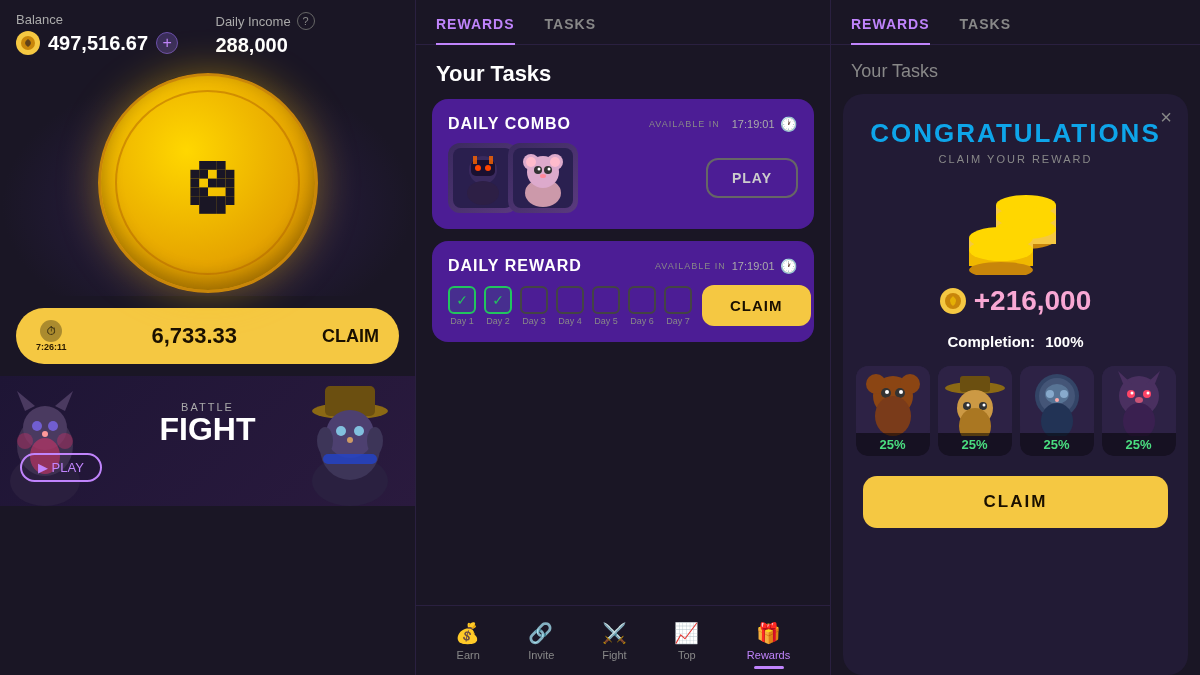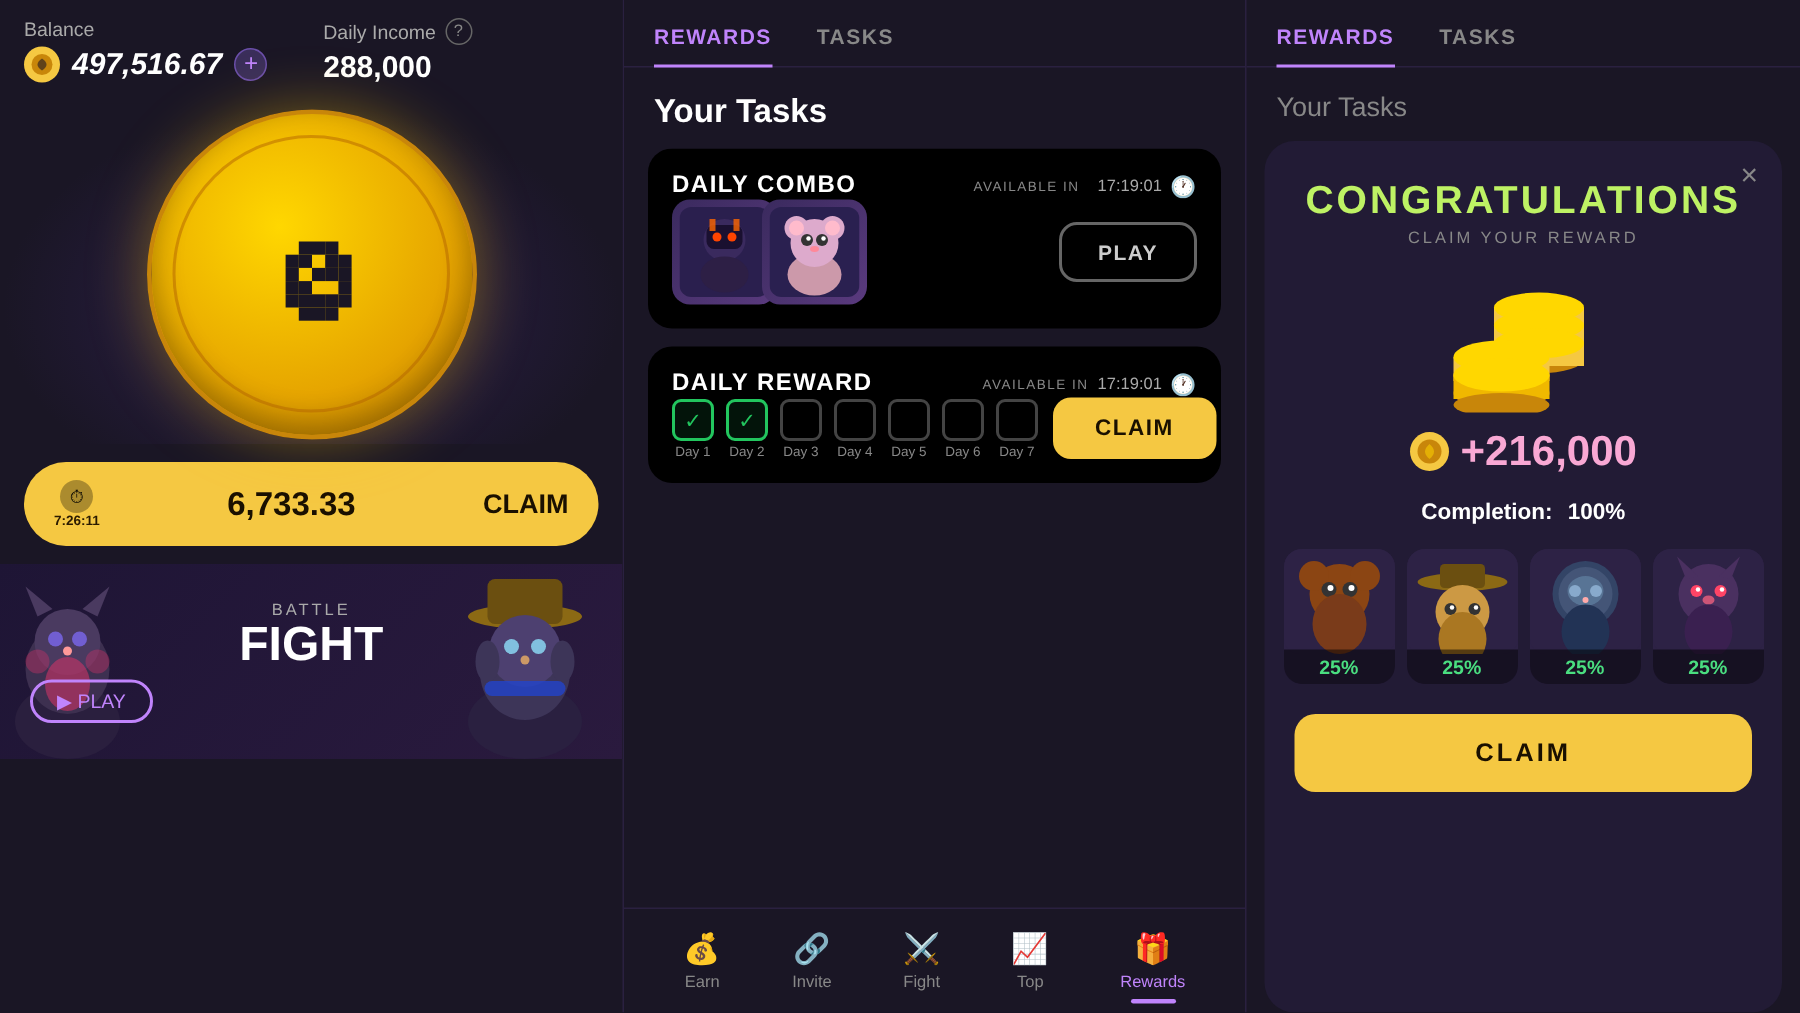--- a/index.html
+++ b/index.html
@@ -39,21 +39,20 @@
     .balance-label {
       color: #aaa;
       font-size: 13px;
       margin-bottom: 4px;
     }
 
     .balance-value {
       display: flex;
       align-items: center;
       gap: 8px;
-      font-style: italic;
     }
 
     .coin-icon-small {
       width: 24px;
       height: 24px;
       background: #f5c842;
       border-radius: 50%;
       display: flex;
       align-items: center;
       justify-content: center;
@@ -312,25 +311,26 @@
     .tasks-list {
       flex: 1;
       padding: 0 16px;
       display: flex;
       flex-direction: column;
       gap: 12px;
       overflow-y: auto;
     }
 
     .task-card {
-      background: #000000;
+      background: #4c1d95;
       border-radius: 16px;
       padding: 16px;
       display: flex;
       flex-direction: column;
+      gap: 10px;
     }
 
     .task-header {
       display: flex;
       justify-content: space-between;
       align-items: center;
     }
 
     .task-title {
       color: #fff;
@@ -511,21 +511,21 @@
       top: 12px;
       right: 16px;
       color: #888;
       font-size: 20px;
       cursor: pointer;
       background: none;
       border: none;
     }
 
     .congrats-title {
-      color: #bef264;
+      color: #0ea5e9;
       font-size: 26px;
       font-weight: 900;
       letter-spacing: 2px;
       text-align: center;
     }
 
     .claim-subtitle {
       color: #888;
       font-size: 11px;
       letter-spacing: 2px;

